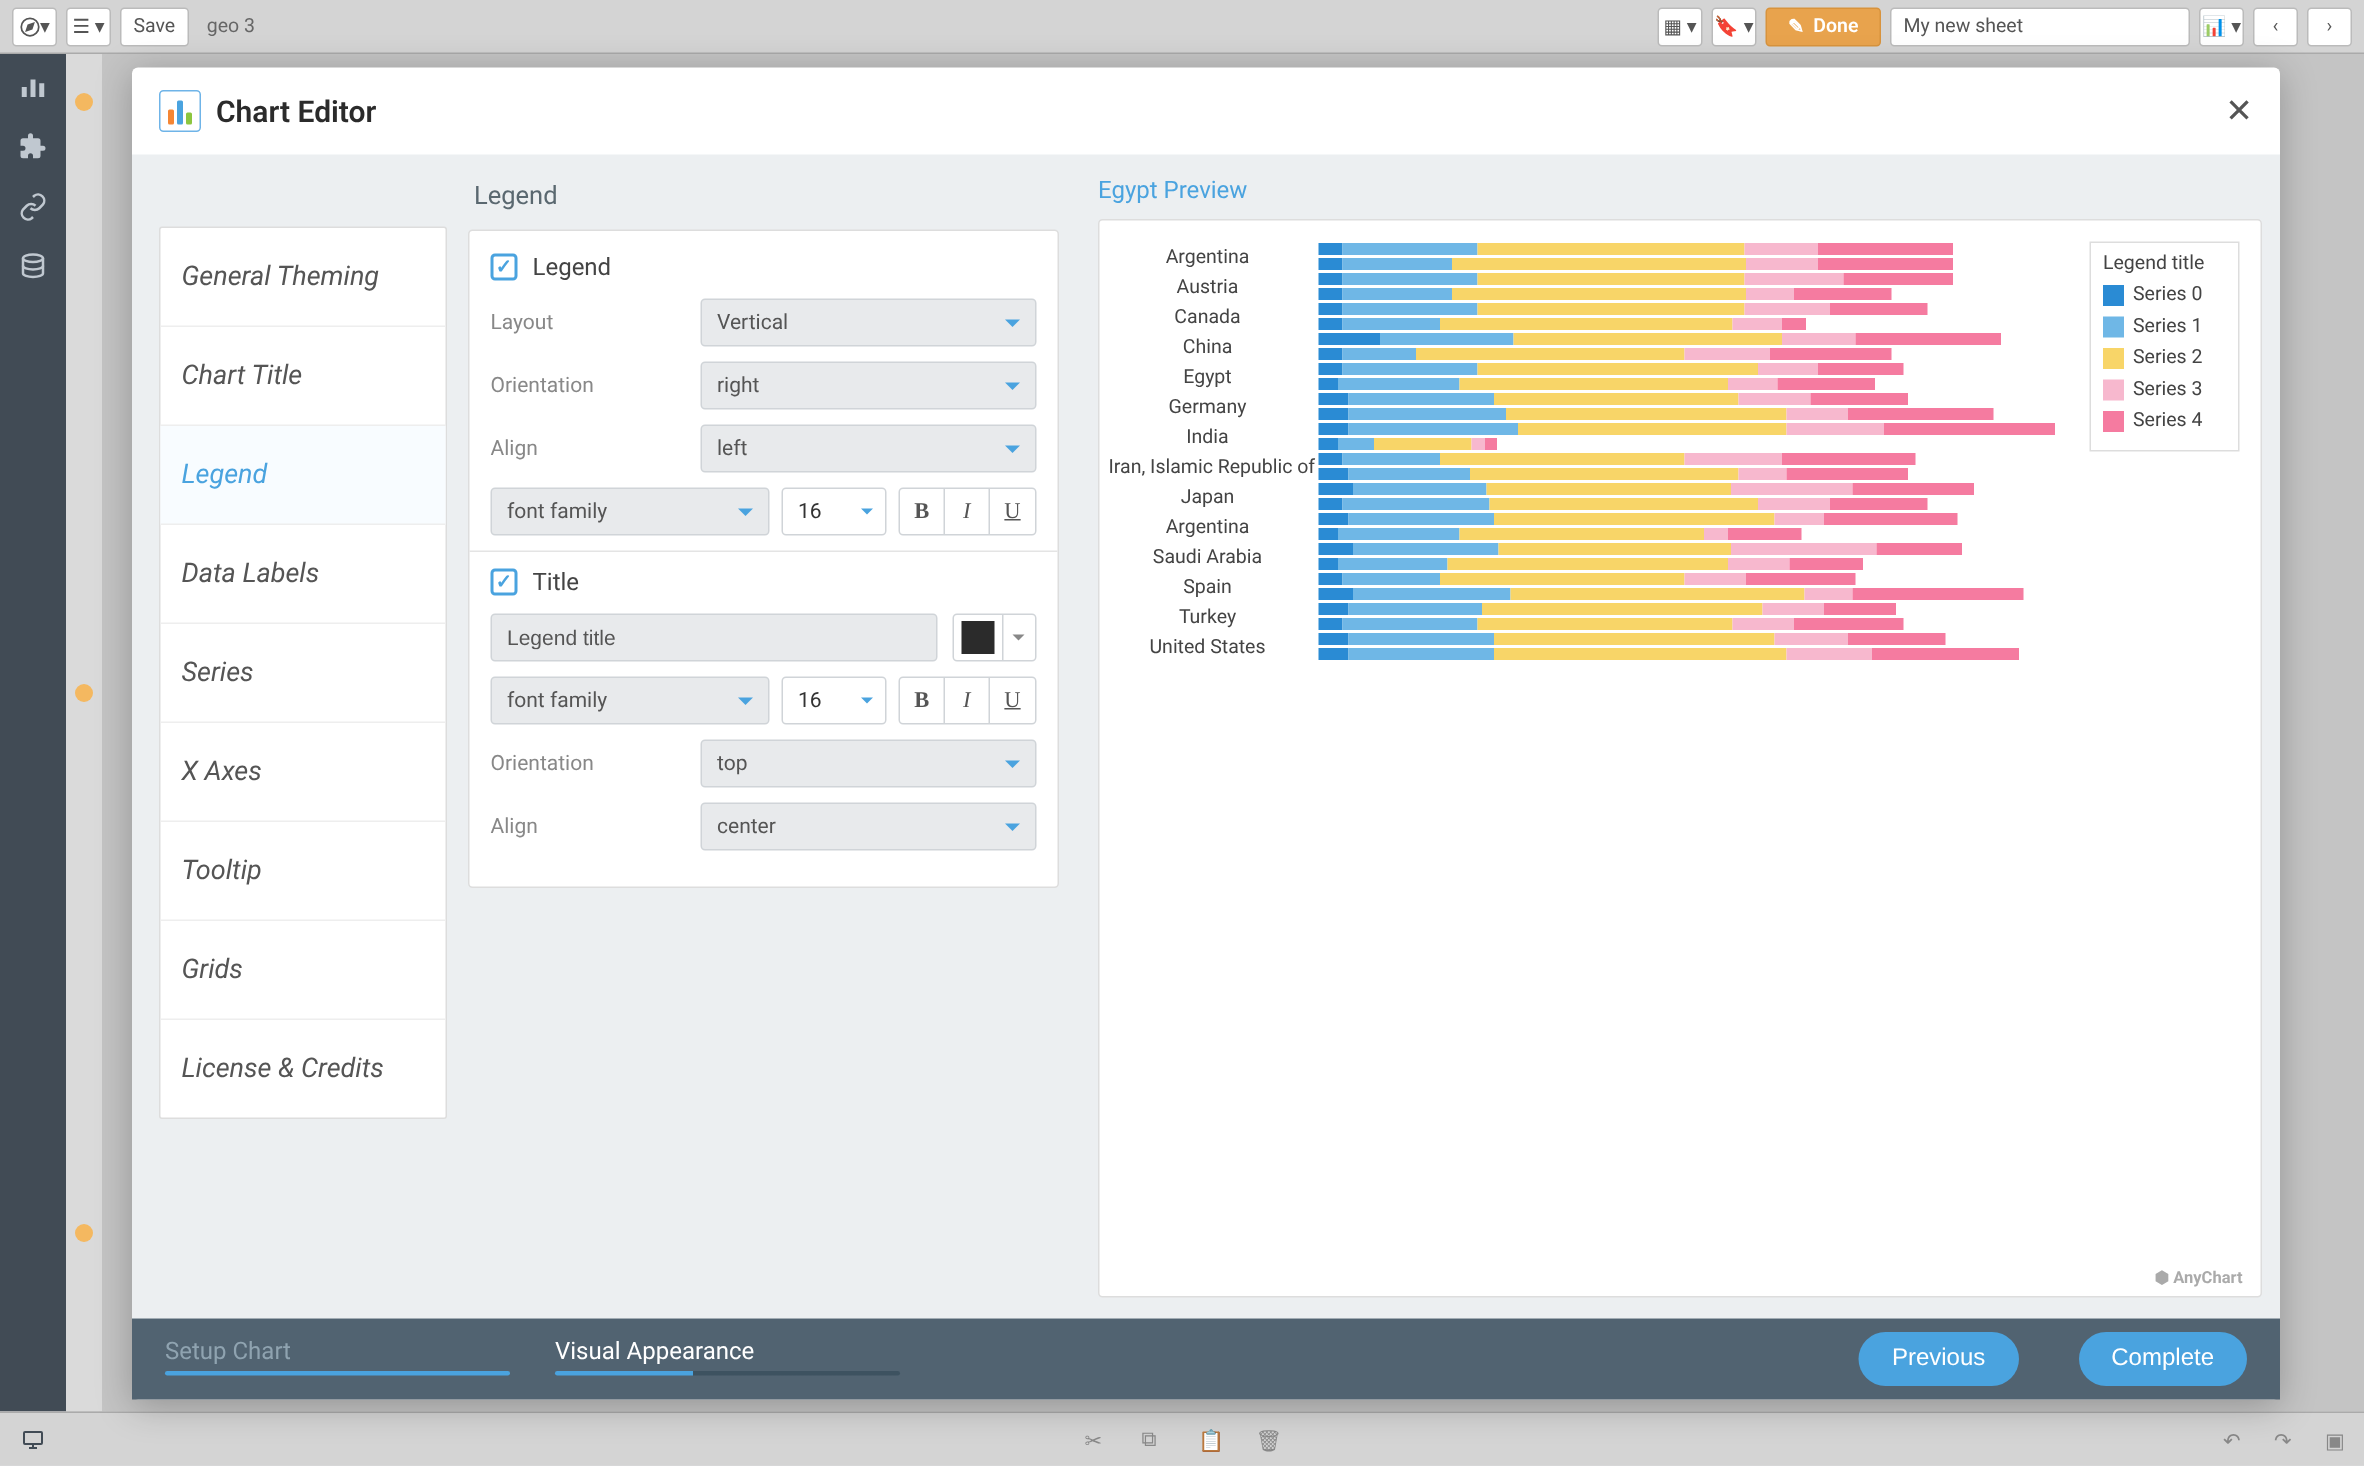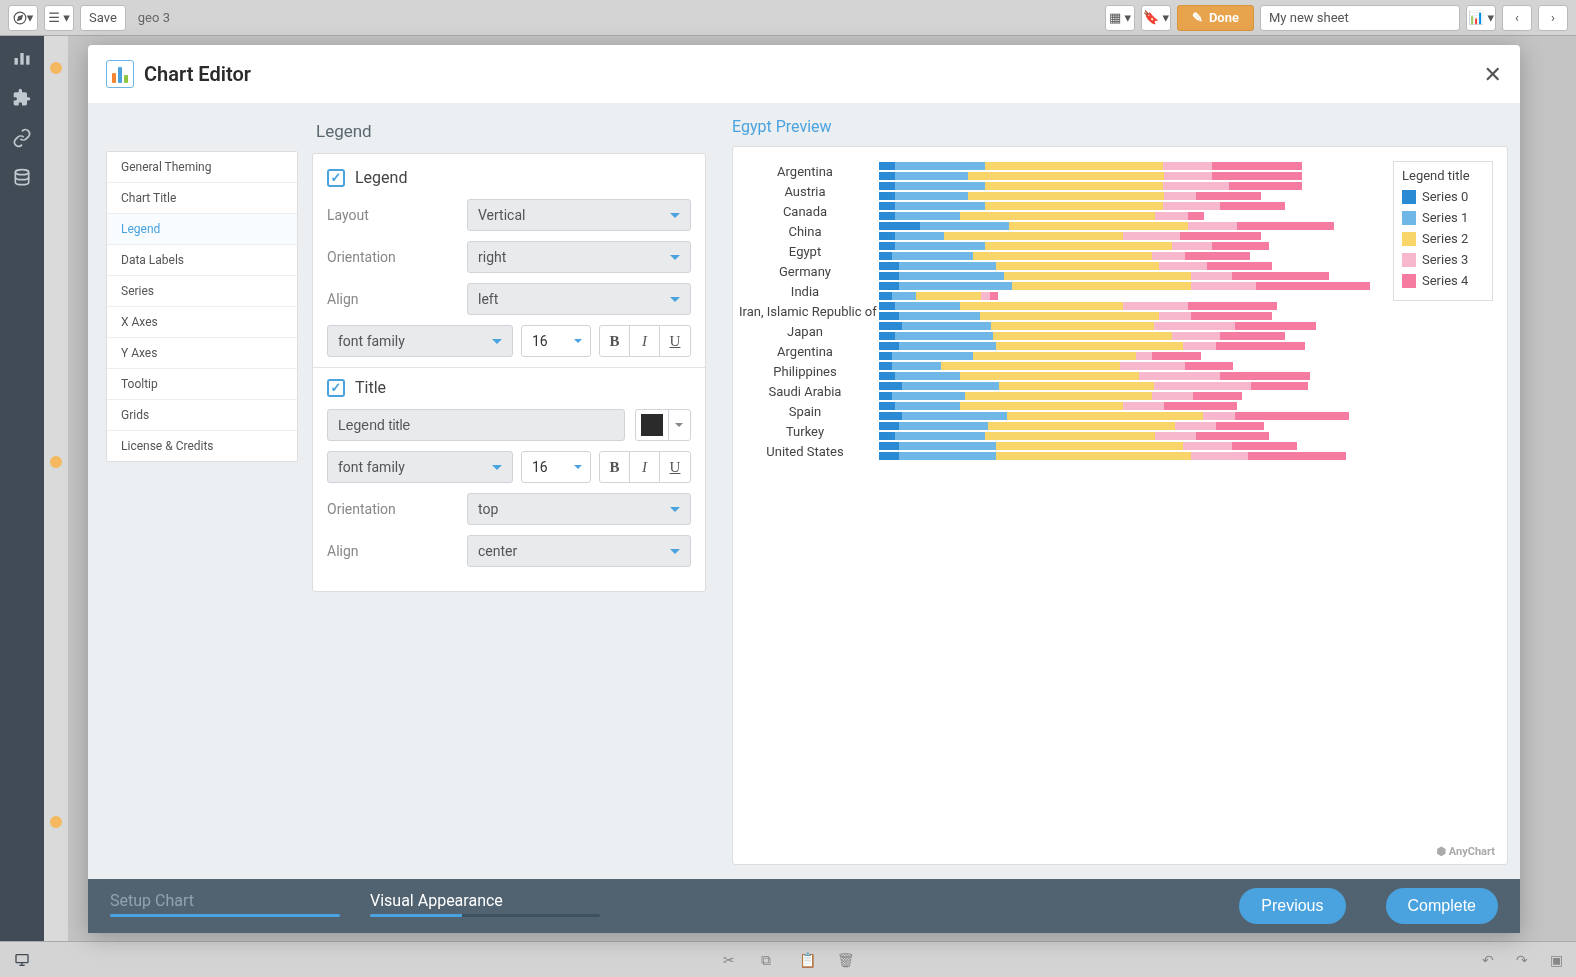--- a/index.html
+++ b/index.html
@@ -35,21 +35,21 @@
 .modal-logo .b2 { height: 16px; background: #4aa3df; }
 .modal-logo .b3 { height: 8px; background: #8cc63f; }
 .modal-title { font-size: 20px; font-weight: 600; color: #2b2b2b; }
 .modal-close { margin-left: auto; font-size: 22px; color: #555; cursor: pointer; }
 
 .modal-body { flex: 1; display: flex; background: #eceff1; overflow: hidden; }
 
 
 .editor-nav { width: 210px; padding: 48px 0 0 18px; }
 .nav-card { background: #fff; border: 1px solid #ddd; border-radius: 2px; }
-.nav-item { padding: 8px 14px; font-size: 12px; color: #555; cursor: pointer; border-bottom: 1px solid #eee; }
+.nav-item { padding: 22px 14px; font-size: 18px; color: #555; cursor: pointer; border-bottom: 1px solid #eee; font-style: italic; }
 .nav-item.active { color: #4aa3df; background: #f8fcff; }
 .nav-item:last-child { border-bottom: none; }
 
 
 .settings-panel { width: 420px; padding: 18px 12px 0 14px; overflow-y: auto; }
 .panel-title { font-size: 17px; color: #5a6870; margin-bottom: 12px; padding-left: 4px; }
 .panel-card { background: #fff; border: 1px solid #ddd; border-radius: 3px; padding: 14px; margin-bottom: 14px; }
 .check-row { display: flex; align-items: center; gap: 10px; margin-bottom: 12px; }
 .chk { width: 18px; height: 18px; border: 2px solid #4aa3df; border-radius: 3px; display: flex; align-items: center; justify-content: center; color: #4aa3df; font-size: 13px; font-weight: bold; }
 .check-label { font-size: 16px; color: #444; }
@@ -192,21 +192,20 @@
   <div class="modal-body">
 
     <div class="editor-nav">
       <div class="nav-card" id="nav-card">
           <div class="nav-item">General Theming</div>
           <div class="nav-item">Chart Title</div>
           <div class="nav-item active">Legend</div>
           <div class="nav-item">Data Labels</div>
           <div class="nav-item">Series</div>
           <div class="nav-item">X Axes</div>
-          <div class="nav-item">Y Axes</div>
           <div class="nav-item">Tooltip</div>
           <div class="nav-item">Grids</div>
           <div class="nav-item">License &amp; Credits</div>
         </div>
     </div>
 
     <div class="settings-panel">
       <div class="panel-title">Legend</div>
 
       <div class="panel-card">
@@ -457,39 +456,20 @@
                 <div class="barstack">
                   <div class="seg" style="width: 2.58065%; background: rgb(42, 139, 212);"></div>
                   <div class="seg" style="width: 16.129%; background: rgb(111, 183, 230);"></div>
                   <div class="seg" style="width: 32.2581%; background: rgb(248, 213, 104);"></div>
                   <div class="seg" style="width: 3.22581%; background: rgb(247, 184, 206);"></div>
                   <div class="seg" style="width: 9.67742%; background: rgb(245, 123, 160);"></div>
                 </div>
               </div>
             </div>
             <div class="chart-row">
-              <div class="cat-label">Philippines</div>
-              <div class="bars-wrap">
-                <div class="barstack">
-                  <div class="seg" style="width: 2.58065%; background: rgb(42, 139, 212);"></div>
-                  <div class="seg" style="width: 9.67742%; background: rgb(111, 183, 230);"></div>
-                  <div class="seg" style="width: 35.4839%; background: rgb(248, 213, 104);"></div>
-                  <div class="seg" style="width: 12.9032%; background: rgb(247, 184, 206);"></div>
-                  <div class="seg" style="width: 9.67742%; background: rgb(245, 123, 160);"></div>
-                </div>
-                <div class="barstack">
-                  <div class="seg" style="width: 3.22581%; background: rgb(42, 139, 212);"></div>
-                  <div class="seg" style="width: 12.9032%; background: rgb(111, 183, 230);"></div>
-                  <div class="seg" style="width: 35.4839%; background: rgb(248, 213, 104);"></div>
-                  <div class="seg" style="width: 16.129%; background: rgb(247, 184, 206);"></div>
-                  <div class="seg" style="width: 17.7419%; background: rgb(245, 123, 160);"></div>
-                </div>
-              </div>
-            </div>
-            <div class="chart-row">
               <div class="cat-label">Saudi Arabia</div>
               <div class="bars-wrap">
                 <div class="barstack">
                   <div class="seg" style="width: 4.51613%; background: rgb(42, 139, 212);"></div>
                   <div class="seg" style="width: 19.3548%; background: rgb(111, 183, 230);"></div>
                   <div class="seg" style="width: 30.6452%; background: rgb(248, 213, 104);"></div>
                   <div class="seg" style="width: 19.3548%; background: rgb(247, 184, 206);"></div>
                   <div class="seg" style="width: 11.2903%; background: rgb(245, 123, 160);"></div>
                 </div>
                 <div class="barstack">

